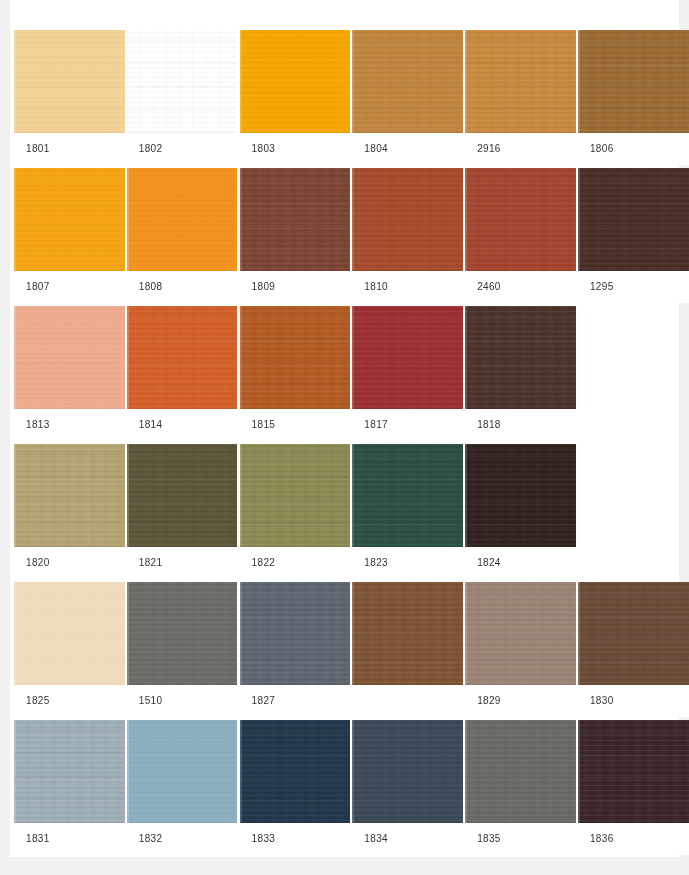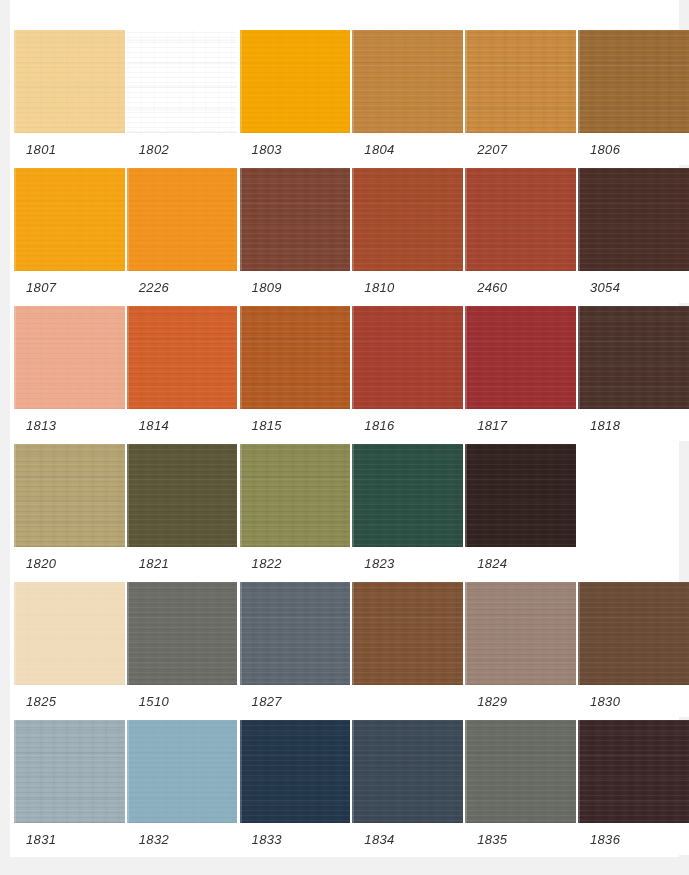--- a/index.html
+++ b/index.html
@@ -120,27 +120,26 @@
   .tex-strong .grain-vert { opacity: 0.85; }
 
   
   .label-band {
     height: 32px;
     background: #ffffff;
     display: flex;
     align-items: center;
   }
   .label-band .code {
-    font-size: 13px;
+    font-size: 10px;
     color: #333333;
     letter-spacing: 0.35px;
     padding-left: 12px;
     line-height: 1;
     white-space: nowrap;
-    font-style: italic;
   }
 </style>
 </head>
 <body>
 
 <div id="sheet">
   <div id="grid">
       <div class="swatch-row">
         <div class="swatch-cell">
           <div class="chip tex-soft" style="background: rgb(243, 210, 148);">
@@ -187,21 +186,21 @@
           </div>
         </div>
         <div class="swatch-cell">
           <div class="chip tex-strong" style="background: rgb(201, 138, 62);">
             <div class="grain-fine"></div>
             <div class="grain-band"></div>
             <div class="grain-vert"></div>
             <div class="seam"></div>
           </div>
           <div class="label-band">
-            <span class="code">2207</span>
+            <span class="code">2916</span>
           </div>
         </div>
         <div class="swatch-cell">
           <div class="chip tex-strong" style="background: rgb(154, 106, 51);">
             <div class="grain-fine"></div>
             <div class="grain-band"></div>
             <div class="grain-vert"></div>
             <div class="seam"></div>
           </div>
           <div class="label-band">
@@ -222,21 +221,21 @@
           </div>
         </div>
         <div class="swatch-cell">
           <div class="chip tex-soft" style="background: rgb(242, 147, 30);">
             <div class="grain-fine"></div>
             <div class="grain-band"></div>
             <div class="grain-vert"></div>
             <div class="seam"></div>
           </div>
           <div class="label-band">
-            <span class="code">2226</span>
+            <span class="code">1808</span>
           </div>
         </div>
         <div class="swatch-cell">
           <div class="chip tex-strong" style="background: rgb(124, 68, 50);">
             <div class="grain-fine"></div>
             <div class="grain-band"></div>
             <div class="grain-vert"></div>
             <div class="seam"></div>
           </div>
           <div class="label-band">
@@ -266,21 +265,21 @@
           </div>
         </div>
         <div class="swatch-cell">
           <div class="chip tex-med" style="background: rgb(74, 46, 39);">
             <div class="grain-fine"></div>
             <div class="grain-band"></div>
             <div class="grain-vert"></div>
             <div class="seam"></div>
           </div>
           <div class="label-band">
-            <span class="code">3054</span>
+            <span class="code">1295</span>
           </div>
         </div>
       </div>
       <div class="swatch-row">
         <div class="swatch-cell">
           <div class="chip tex-soft" style="background: rgb(238, 171, 142);">
             <div class="grain-fine"></div>
             <div class="grain-band"></div>
             <div class="grain-vert"></div>
             <div class="seam"></div>
@@ -302,31 +301,20 @@
         </div>
         <div class="swatch-cell">
           <div class="chip tex-strong" style="background: rgb(179, 90, 34);">
             <div class="grain-fine"></div>
             <div class="grain-band"></div>
             <div class="grain-vert"></div>
             <div class="seam"></div>
           </div>
           <div class="label-band">
             <span class="code">1815</span>
-          </div>
-        </div>
-        <div class="swatch-cell">
-          <div class="chip tex-med" style="background: rgb(166, 63, 46);">
-            <div class="grain-fine"></div>
-            <div class="grain-band"></div>
-            <div class="grain-vert"></div>
-            <div class="seam"></div>
-          </div>
-          <div class="label-band">
-            <span class="code">1816</span>
           </div>
         </div>
         <div class="swatch-cell">
           <div class="chip tex-med" style="background: rgb(156, 47, 50);">
             <div class="grain-fine"></div>
             <div class="grain-band"></div>
             <div class="grain-vert"></div>
             <div class="seam"></div>
           </div>
           <div class="label-band">

